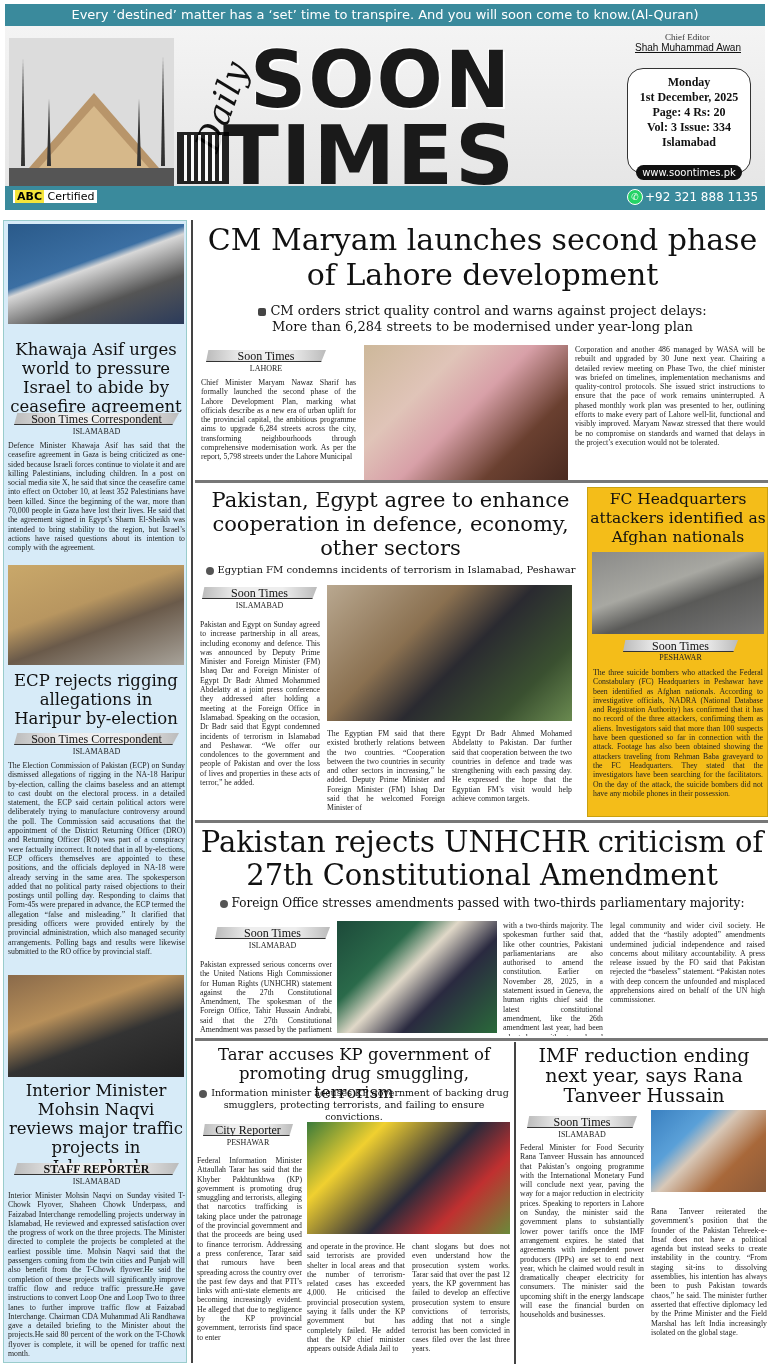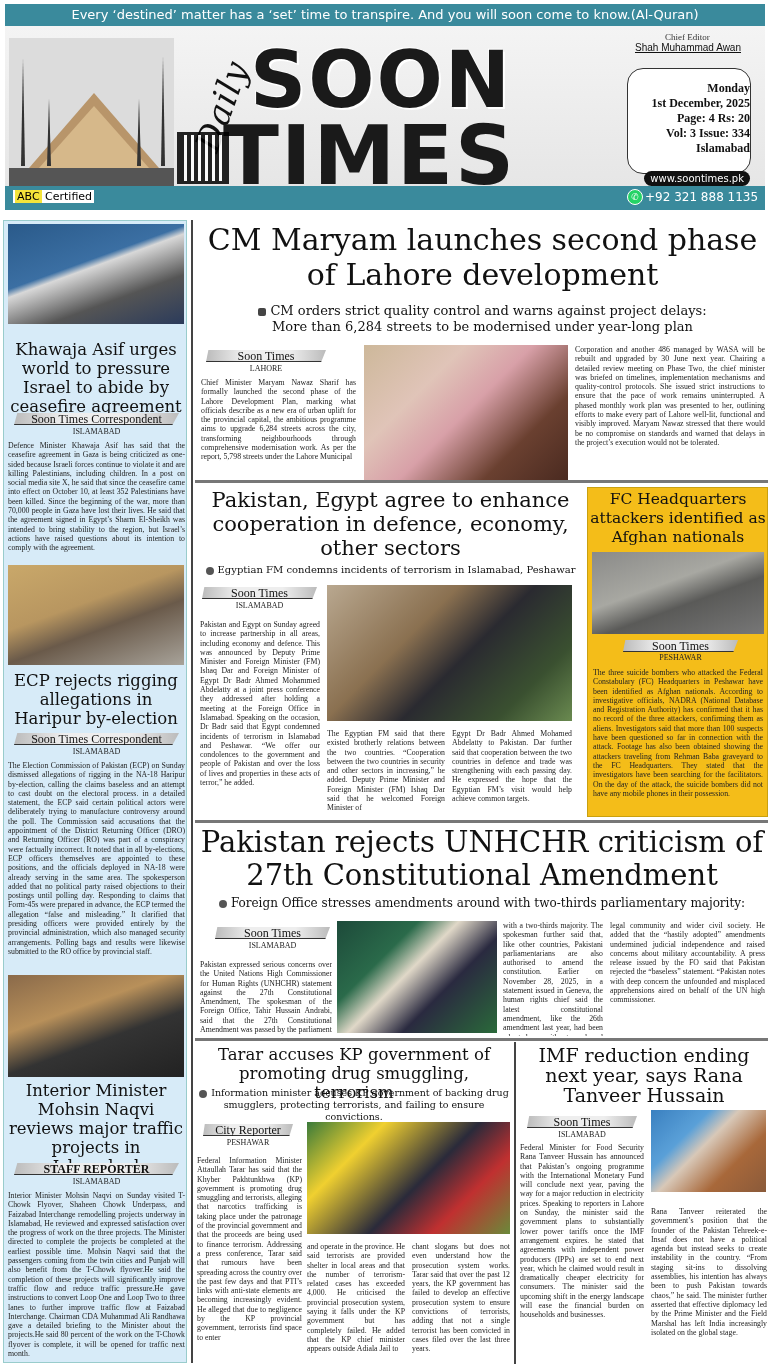--- a/index.html
+++ b/index.html
@@ -7,25 +7,25 @@
 .topbar{position:absolute;left:5px;top:4px;width:760px;height:22px;background:#3a8a9c;color:#fff;font-family:"DejaVu Sans",sans-serif;font-size:13px;text-align:center;line-height:22px}
 .masthead{position:absolute;left:5px;top:26px;width:760px;height:160px;background:linear-gradient(180deg,#f4f4f4,#e6e6e6);overflow:hidden}
 .mosque{position:absolute;left:4px;top:12px;width:165px;height:148px}
 .daily{position:absolute;left:170px;top:60px;font-family:"DejaVu Serif",serif;font-style:italic;font-size:34px;transform:rotate(-70deg);color:#111;letter-spacing:1px}
 .soon{position:absolute;left:245px;top:14px;font-family:"DejaVu Sans",sans-serif;font-weight:bold;font-size:78px;line-height:80px;letter-spacing:2px;color:#1a1a1a;text-shadow:2px 2px 0 #fff,-1px -1px 0 #fff}
 .times{position:absolute;left:218px;top:90px;font-family:"DejaVu Sans",sans-serif;font-weight:bold;font-size:82px;line-height:80px;letter-spacing:2px;color:#1a1a1a}
 .qr{position:absolute;left:172px;top:106px;width:52px;height:52px;background:
 repeating-linear-gradient(90deg,#000 0 4px,#fff 4px 7px),#fff;border:3px solid #000;opacity:.85}
 .editor-label{position:absolute;left:660px;top:6px;font-size:9px;color:#333}
 .editor-name{position:absolute;left:630px;top:16px;font-family:Liberation Sans, sans-serif;font-size:10px;text-decoration:underline;color:#111}
-.infobox{position:absolute;left:622px;top:42px;width:124px;height:106px;border:1.5px solid #333;border-radius:16px;background:#fff;text-align:right;font-weight:bold;font-size:12px;line-height:15px;padding-top:12px}
+.infobox{position:absolute;left:622px;top:42px;width:124px;height:106px;border:1.5px solid #333;border-radius:16px;background:#fff;text-align:center;font-weight:bold;font-size:12px;line-height:15px;padding-top:6px}
 .site{display:inline-block;margin-top:15px;background:#111;color:#fff;font-family:"DejaVu Sans",sans-serif;font-size:10px;border-radius:8px;padding:0 6px;font-weight:normal}
 .bottombar{position:absolute;left:5px;top:186px;width:760px;height:24px;background:#3a8a9c;color:#fff}
 .abc{position:absolute;left:8px;top:4px;font-family:"DejaVu Sans",sans-serif;font-size:11px;background:#fff;color:#000;padding:0 2px}
-.abc b{background:#f5e43a;font-weight:normal;padding:0 2px}
+.abc b{background:#f5e43a;font-weight:bold;padding:0 2px}
 .pub{position:absolute;left:230px;top:4px;font-family:"Liberation Serif",serif;font-style:italic;font-size:12px;color:#fff}
 .phone{position:absolute;left:622px;top:3px;font-family:"DejaVu Sans",sans-serif;font-size:12px;color:#fff}
 .wa{display:inline-block;width:16px;height:16px;border-radius:50%;background:#25d366;border:1px solid #fff;vertical-align:middle;margin-right:2px;text-align:center;font-size:9px;line-height:14px}
 
 .leftcol{position:absolute;left:3px;top:220px;width:184px;height:1143px;background:#d7ebf8;border:1px solid #9cc;}
 .photo{background:linear-gradient(135deg,#556 0%,#889 40%,#445 100%);position:absolute}
 .ph-asif{left:4px;top:3px;width:176px;height:100px;background:linear-gradient(160deg,#2a5a8a 0%,#3b6fa3 40%,#d8d8d8 45%,#555 70%,#2b3b5b 100%)}
 .ph-ecp{left:4px;top:344px;width:176px;height:100px;background:linear-gradient(160deg,#c9a86a 0%,#b89660 40%,#6a5a4a 60%,#a8a39a 100%)}
 .ph-naqvi{left:4px;top:754px;width:176px;height:102px;background:linear-gradient(160deg,#8a6a4a 0%,#b8905a 35%,#333 60%,#222 100%)}
 .lhead{position:absolute;left:2px;width:180px;text-align:center;font-family:"DejaVu Serif",serif;font-size:16.5px;line-height:19px;color:#111}
@@ -125,21 +125,21 @@
 <div class="fcbox">
   <div class="main-head" style="left:2px;top:2px;width:176px;font-size:15.5px;line-height:19px">FC Headquarters attackers identified as Afghan nationals</div>
   <div class="photo ph-fc" style="left:4px;top:64px"></div>
   <div class="corr" style="left:35px;top:152px;width:115px">Soon Times Correspondent</div>
   <div class="place" style="left:35px;top:165px;width:115px">PESHAWAR</div>
   <div class="body" style="left:5px;top:180px;width:170px;height:145px;overflow:hidden">The three suicide bombers who attacked the Federal Constabulary (FC) Headquarters in Peshawar have been identified as Afghan nationals. According to investigative officials, NADRA (National Database and Registration Authority) has confirmed that it has no record of the three attackers, confirming them as aliens. Investigators said that more than 100 suspects have been questioned so far in connection with the attack. Footage has also been obtained showing the attackers traveling from Rehman Baba graveyard to the FC Headquarters. They stated that the investigators have been searching for the facilitators. On the day of the attack, the suicide bombers did not have any mobile phones in their possession.</div>
 </div>
 <div class="rule" style="left:195px;top:820px;width:573px"></div>
 
 <div class="main-head" style="left:196px;top:826px;width:572px;font-size:29px;line-height:33px">Pakistan rejects UNHCHR criticism of 27th Constitutional Amendment</div>
-<div class="sub" style="left:196px;top:896px;width:572px;font-size:12px"><span class="bullet round"></span><span>Foreign Office stresses amendments around with two-thirds parliamentary majority:</span></div>
+<div class="sub" style="left:196px;top:896px;width:572px;font-size:12px"><span class="bullet round"></span><span>Foreign Office stresses amendments passed with two-thirds parliamentary majority:</span></div>
 <div class="corr" style="left:215px;top:927px;width:115px">Soon Times Correspondent</div>
 <div class="place" style="left:215px;top:941px;width:115px">ISLAMABAD</div>
 <div class="body" style="left:200px;top:960px;width:132px;height:75px;overflow:hidden">Pakistan expressed serious concerns over the United Nations High Commissioner for Human Rights (UNHCHR) statement against the 27th Constitutional Amendment, The spokesman of the Foreign Office, Tahir Hussain Andrabi, said that the 27th Constitutional Amendment was passed by the parliament</div>
 <div class="photo ph-andrabi"></div>
 <div class="body" style="left:503px;top:921px;width:100px;height:115px;overflow:hidden">with a two-thirds majority. The spokesman further said that, like other countries, Pakistani parliamentarians are also authorised to amend the constitution. Earlier on November 28, 2025, in a statement issued in Geneva, the human rights chief said the latest constitutional amendment, like the 26th amendment last year, had been adopted without broad consultation and debate with the</div>
 <div class="body" style="left:610px;top:921px;width:155px;height:115px;overflow:hidden">legal community and wider civil society. He added that the “hastily adopted” amendments undermined judicial independence and raised concerns about military accountability. A press release issued by the FO said that Pakistan rejected the “baseless” statement. “Pakistan notes with deep concern the unfounded and misplaced apprehensions aired on behalf of the UN high commissioner.</div>
 <div class="rule" style="left:195px;top:1038px;width:573px"></div>
 
 <div class="main-head" style="left:198px;top:1045px;width:312px;font-size:16.5px;line-height:19px">Tarar accuses KP government of promoting drug smuggling, terrorism</div>
 <div class="sub" style="left:198px;top:1087px;width:312px;font-size:9.5px;line-height:12px"><span class="bullet round"></span><span>Information minister accuses KP government of backing drug smugglers, protecting terrorists, and failing to ensure convictions.</span></div>

